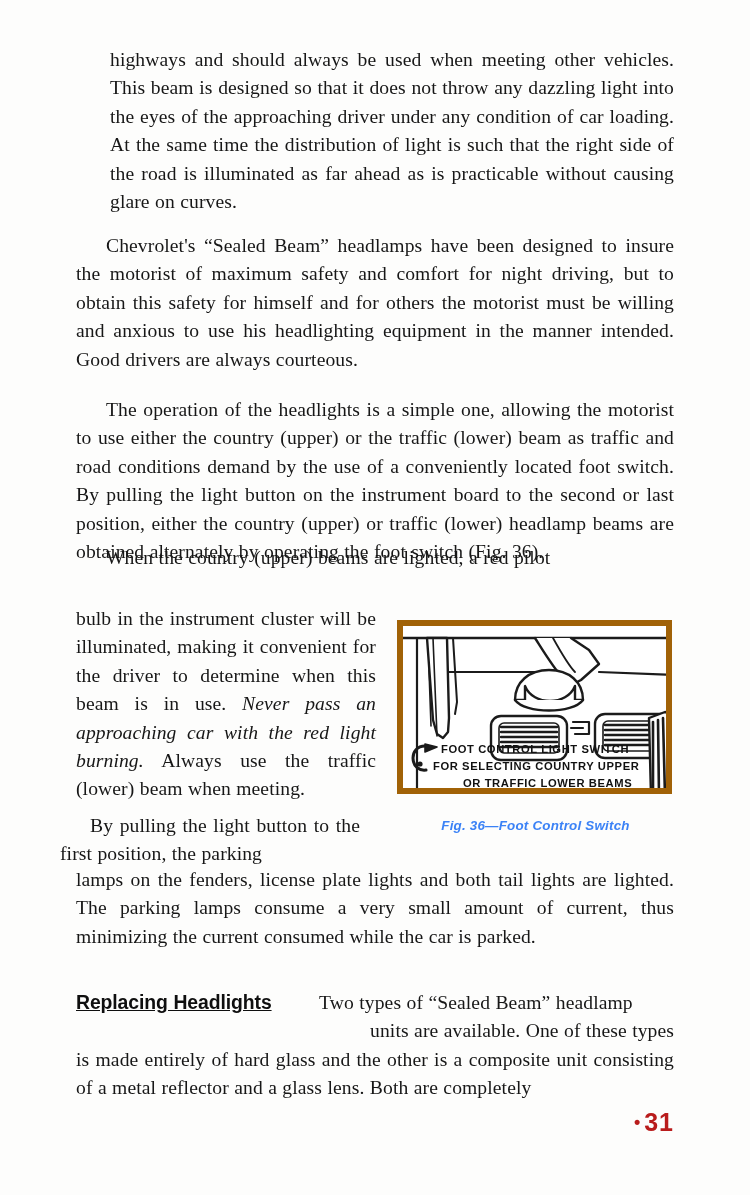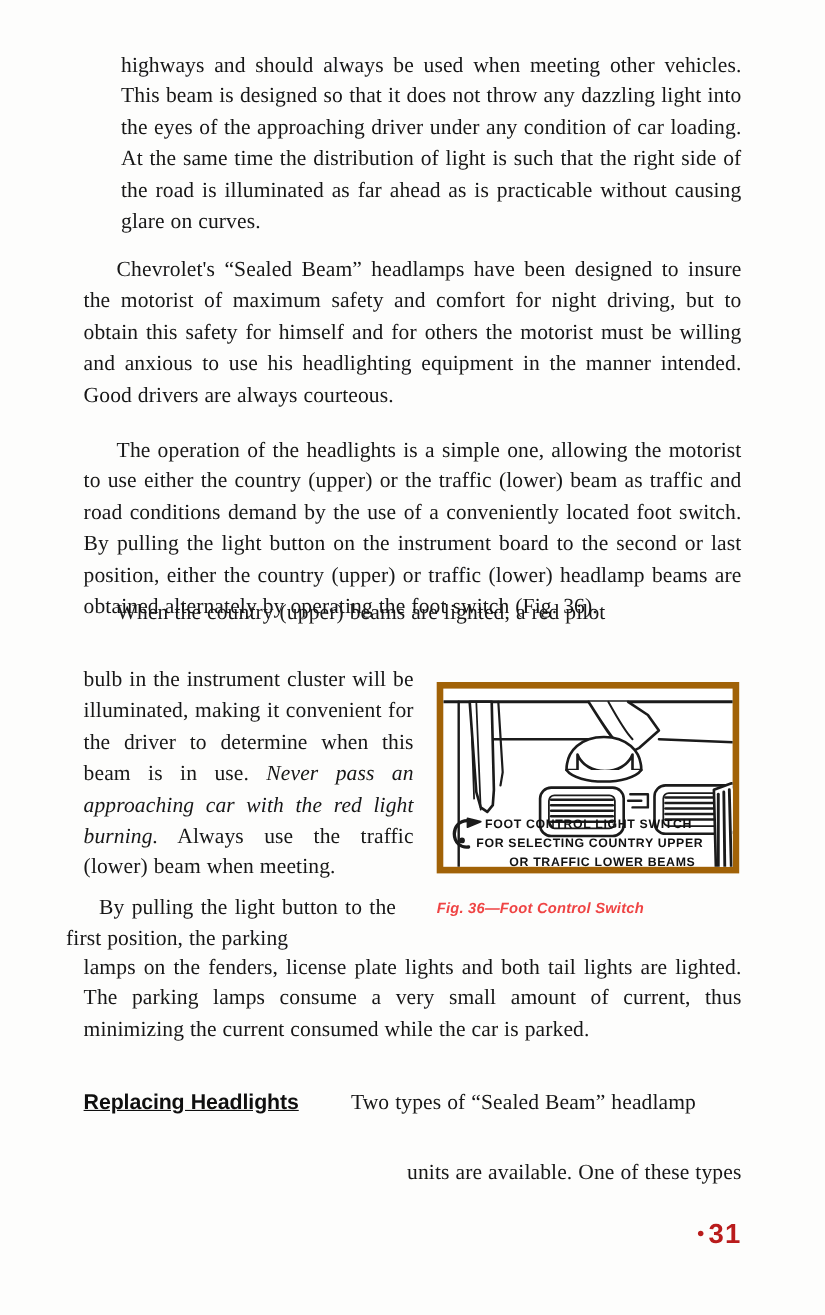--- a/index.html
+++ b/index.html
@@ -104,21 +104,20 @@
     width: 243px;
     vertical-align: baseline;
   }
   .head-tail {
     display: inline;
   }
   .para-6 .second-line {
     display: block;
     text-align: right;
     width: 598px;
-    margin-top: 36px;
   }
 
   
   .figure-wrap {
     position: absolute;
     left: 397px;
     top: 620px;
     width: 277px;
   }
   .fig-box {
@@ -130,27 +129,27 @@
     box-sizing: border-box;
     overflow: hidden;
   }
   .fig-box svg { display: block; }
 
   .fig-caption {
     position: absolute;
     left: 397px;
     top: 818px;
     width: 277px;
-    text-align: left;
+    text-align: center;
     font-family: "Liberation Sans", "DejaVu Sans", sans-serif;
     font-style: italic;
     font-weight: bold;
     font-size: 13.4px;
     letter-spacing: 0.2px;
-    color: #ef4444;
+    color: #3b82f6;
   }
 
   
   .page-number {
     position: absolute;
     right: 76px;
     top: 1108px;
     font-family: "Liberation Sans", "DejaVu Sans", sans-serif;
     font-weight: bold;
     font-size: 25px;
@@ -268,18 +267,18 @@
 
   <div class="col para-5-wrap">
     <p class="body indent">By pulling the light button to the first position, the parking</p>
   </div>
 
   <div class="col para-5-rest">
     <p class="body">lamps on the fenders, license plate lights and both tail lights are lighted. The parking lamps consume a very small amount of current, thus minimizing the current consumed while the car is parked.</p>
   </div>
 
   <div class="col para-6">
-    <p class="body"><span class="section-head head-run">Replacing Headlights</span><span class="head-tail">Two types of “Sealed Beam” headlamp</span><span class="second-line">units are available. One of these types</span></p>
+    <p class="body"><span class="section-head head-run">Replacing Headlights</span><span class="head-tail">Two types of “Sealed Beam” headlamp</span><span class="second-line">units are available. One of these types</span><span>is made entirely of hard glass and the other is a composite unit consisting of a metal reflector and a glass lens. Both are completely</span></p>
   </div>
 
   <div class="page-number"><span class="dot">•</span><span>31</span></div>
 
 </div>
 
 </body></html>

